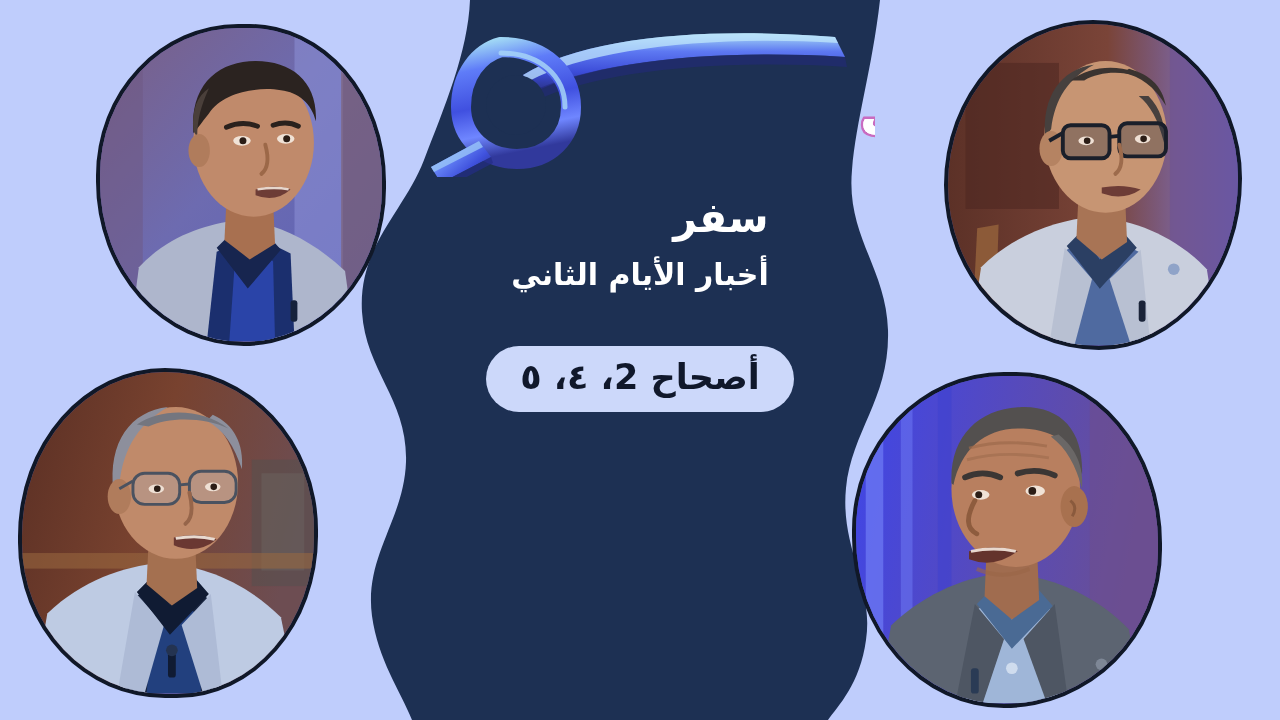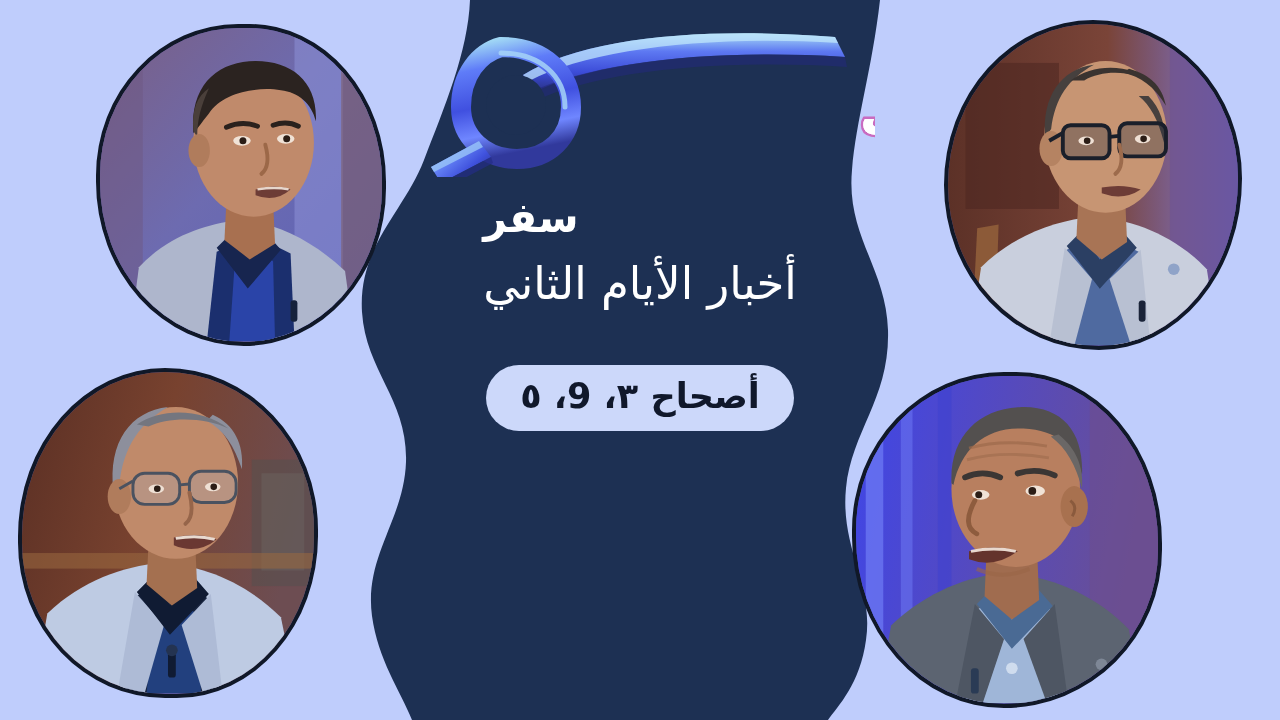--- a/index.html
+++ b/index.html
@@ -64,29 +64,29 @@
   .logo-wrap{
     position:relative;
     width:480px; height:165px;
     margin-top:14px;
     display:flex; align-items:center; justify-content:center;
   }
   .logo-svg{ width:470px; height:160px; display:block; }
 
   .title-group{
     margin-top:14px;
-    text-align:left;
+    text-align:right;
     color:#ffffff;
     line-height:1.25;
   }
   .title-line1{
     font-size:41px; font-weight:bold; letter-spacing:0px;
   }
   .title-line2{
-    font-size:45px; font-weight:normal; margin-top:12px;
+    font-size:30px; font-weight:bold; margin-top:12px;
   }
 
   .episode{
     margin-top:38px;
     font-size:36px;
     color:#a9cbee;
     letter-spacing:1px;
     font-weight:400;
   }
 
@@ -392,17 +392,17 @@
         </g>
       </svg>
     </div>
 
     <div class="title-group">
       <div class="title-line1">سفر</div>
       <div class="title-line2">أخبار الأيام الثاني</div>
     </div>
 
 
-    <div class="badge">أصحاح ٣، 9، ٥</div>
+    <div class="badge">أصحاح 2، ٤، ٥</div>
 
   </div>
 
 </div>
 
 </body></html>

